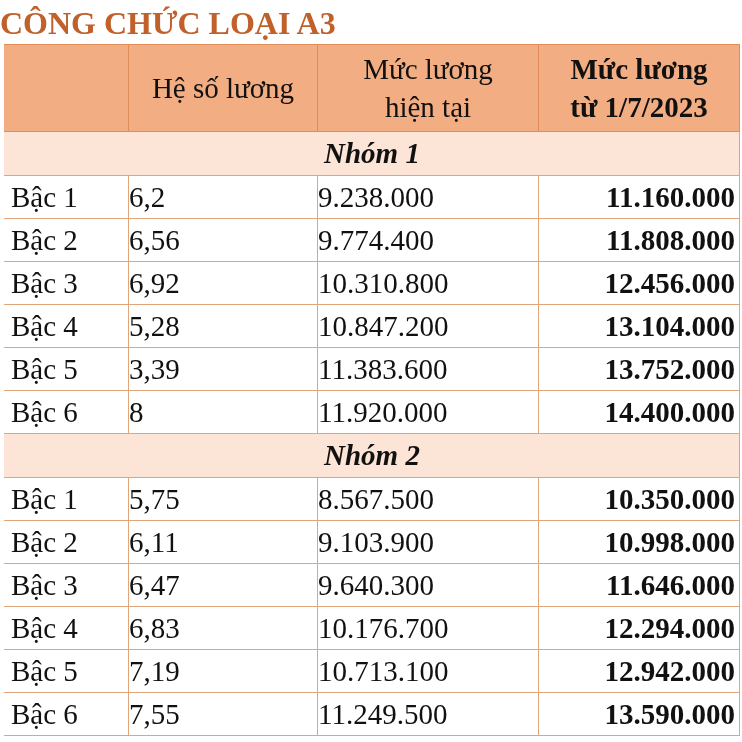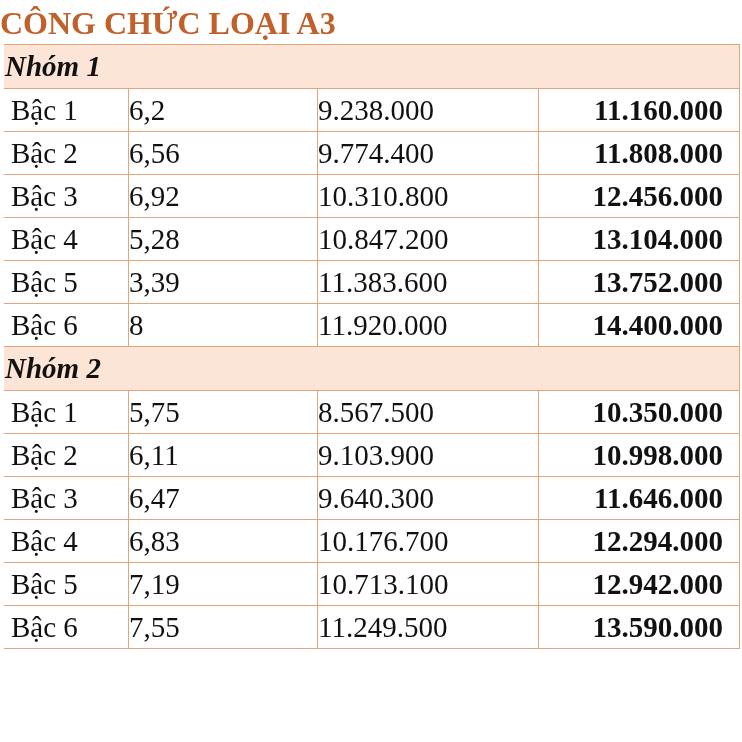--- a/index.html
+++ b/index.html
@@ -8,40 +8,46 @@
   .title { position: absolute; left: 0; top: 0; width: 742px; height: 44px;
            line-height: 46px; font-size: 32px; font-weight: bold;
            color: #c0602a; letter-spacing: 0px; }
   table { position: absolute; left: 4px; top: 44px; border-collapse: collapse;
           table-layout: fixed; width: 735px; }
   td, th { border: 1px solid #e0a57a; padding: 0; }
   .hdr th { background: #f2ad82; height: 86px; font-weight: normal; font-size: 29px;
             line-height: 38px; text-align: center; border-color: #e08d5a; vertical-align: middle; }
   .hdr th.bold { font-weight: bold; }
   .hdr th.blank { border-left-color: #f2ad82; }
-  .grp td { background: #fce4d6; height: 43px; text-align: left; font-size: 29px;
+  .grp td { background: #fce4d6; height: 43px; text-align: center; font-size: 29px;
             font-weight: bold; font-style: italic; border-left-color: #fce4d6; border-right-color: #e0a57a; }
   .row td { height: 42px; font-size: 29px; line-height: 42px; background: #fff; margin-left: 24px; }
   .row td.lbl { text-align: left; padding-left: 6px; border-left-color: #fff; }
   .row td.num { padding-right: 5px; }
-  .row td.new { text-align: right; padding-right: 16px; font-weight: bold; }
+  .row td.new { text-align: right; padding-right: 4px; font-weight: bold; }
 </style>
 </head>
 <body>
 
 <div class="title">CÔNG CHỨC LOẠI A3</div>
 
 <table>
   <colgroup>
     <col style="width:124px">
     <col style="width:189px">
     <col style="width:221px">
     <col style="width:201px">
   </colgroup>
   <tbody>
+      <tr class="hdr">
+    <th class="blank"></th>
+    <th><span>Hệ số lương</span></th>
+    <th><span>Mức lương</span><br><span>hiện tại</span></th>
+    <th class="bold"><span>Mức lương</span><br><span>từ 1/7/2023</span></th>
+  </tr>
 
   <tr class="grp">
         <td colspan="4">Nhóm 1</td>
       </tr>
   <tr class="row">
         <td class="lbl">Bậc 1</td>
         <td class="num">6,2</td>
         <td class="num">9.238.000</td>
         <td class="new">11.160.000</td>
       </tr>

